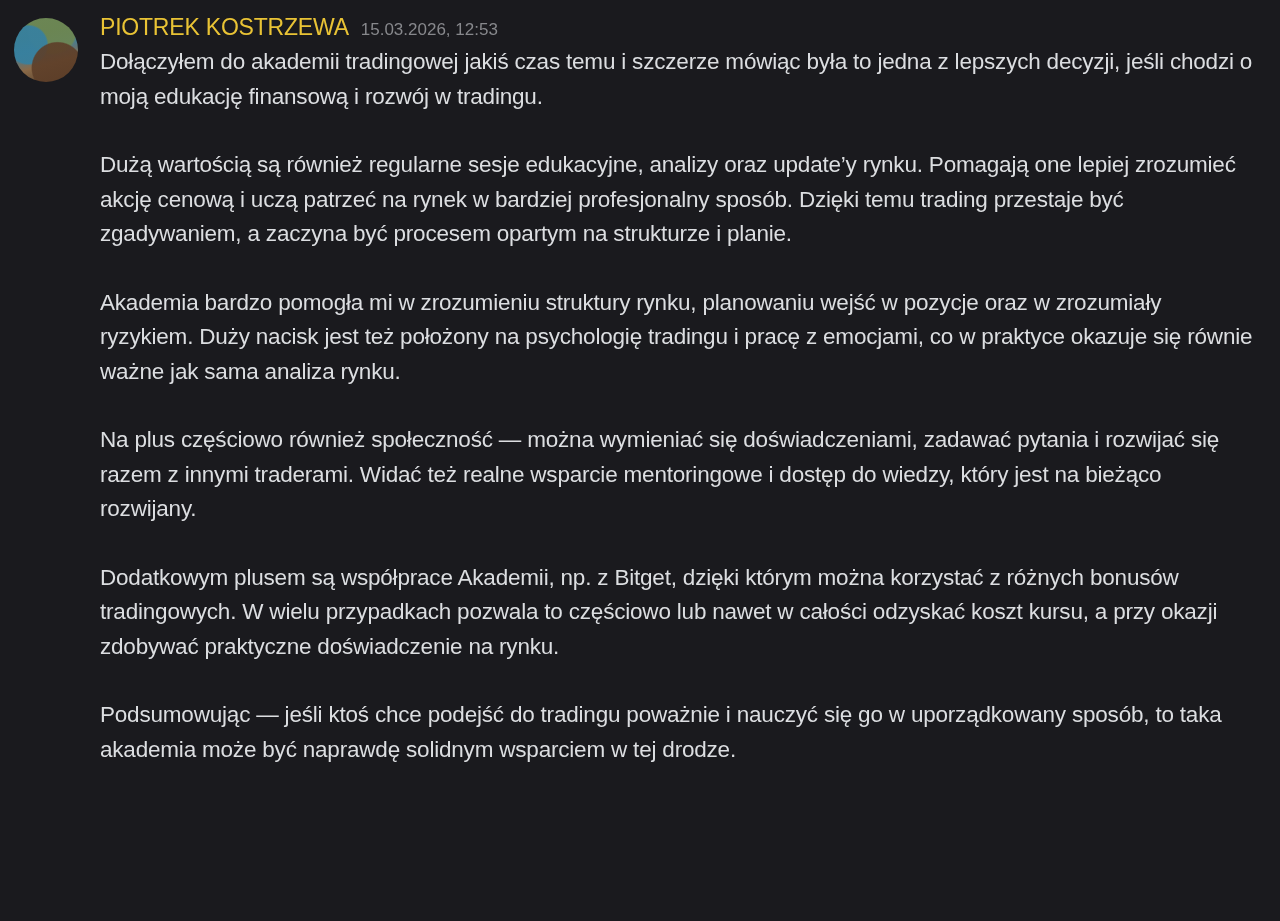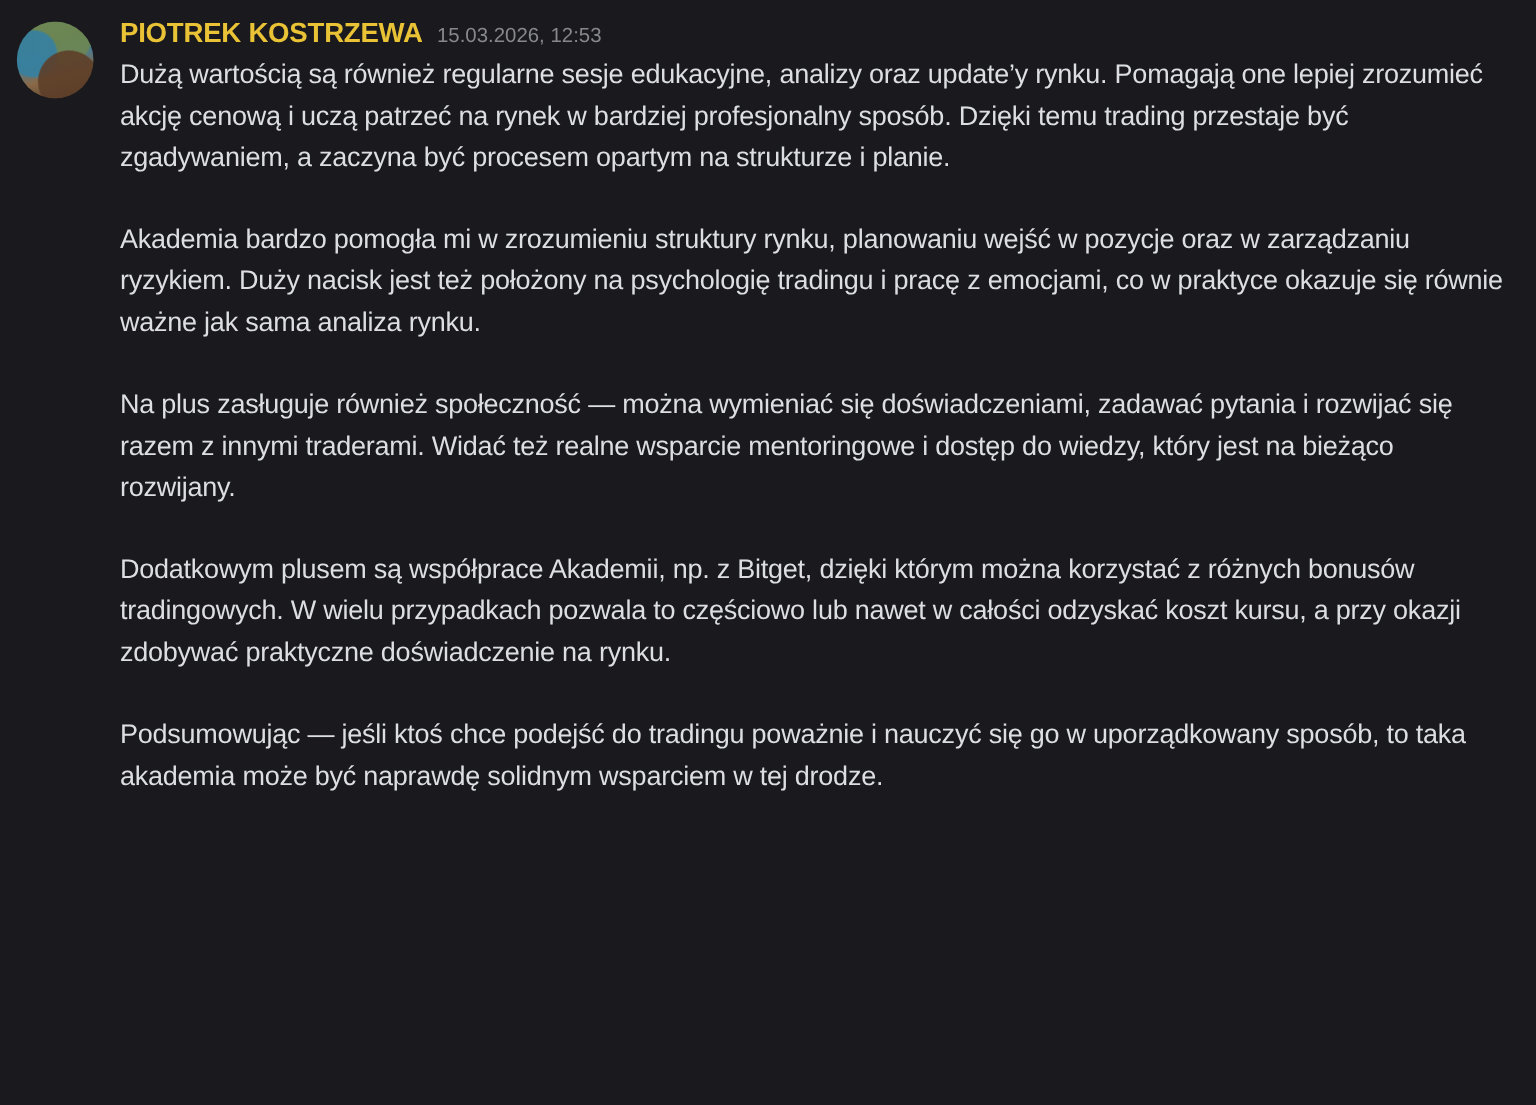--- a/index.html
+++ b/index.html
@@ -43,21 +43,21 @@
   }
   .header {
     display: flex;
     align-items: baseline;
     margin-top: 0;
     margin-bottom: 4px;
   }
   .username {
     color: #e9c335;
     font-size: 23px;
-    font-weight: 700;
+    font-weight: 400;
     letter-spacing: -0.2px;
     cursor: pointer;
   }
   .timestamp {
     color: #87888c;
     font-size: 17px;
     font-weight: 400;
     margin-left: 12px;
     text-align: right;
   }
@@ -78,21 +78,22 @@
 
 <div class="chat-area">
   <div class="message">
     <div class="avatar"></div>
     <div class="content">
       <div class="header">
         <span class="username">PIOTREK KOSTRZEWA</span>
         <span class="timestamp">15.03.2026, 12:53</span>
       </div>
       <div class="body">
+        <p>Dołączyłem do akademii tradingowej jakiś czas temu i szczerze mówiąc była to jedna z lepszych decyzji, jeśli chodzi o moją edukację finansową i rozwój w tradingu.</p>
         <p>Dużą wartością są również regularne sesje edukacyjne, analizy oraz update’y rynku. Pomagają one lepiej zrozumieć akcję cenową i uczą patrzeć na rynek w bardziej profesjonalny sposób. Dzięki temu trading przestaje być zgadywaniem, a zaczyna być procesem opartym na strukturze i planie.</p>
-        <p>Akademia bardzo pomogła mi w zrozumieniu struktury rynku, planowaniu wejść w pozycje oraz w zarządzaniu ryzykiem. Duży nacisk jest też położony na psychologię tradingu i pracę z emocjami, co w praktyce okazuje się równie ważne jak sama analiza rynku.</p>
-        <p>Na plus zasługuje również społeczność — można wymieniać się doświadczeniami, zadawać pytania i rozwijać się razem z innymi traderami. Widać też realne wsparcie mentoringowe i dostęp do wiedzy, który jest na bieżąco rozwijany.</p>
+        <p>Akademia bardzo pomogła mi w zrozumieniu struktury rynku, planowaniu wejść w pozycje oraz w zrozumiały ryzykiem. Duży nacisk jest też położony na psychologię tradingu i pracę z emocjami, co w praktyce okazuje się równie ważne jak sama analiza rynku.</p>
+        <p>Na plus częściowo również społeczność — można wymieniać się doświadczeniami, zadawać pytania i rozwijać się razem z innymi traderami. Widać też realne wsparcie mentoringowe i dostęp do wiedzy, który jest na bieżąco rozwijany.</p>
         <p>Dodatkowym plusem są współprace Akademii, np. z Bitget, dzięki którym można korzystać z różnych bonusów tradingowych. W wielu przypadkach pozwala to częściowo lub nawet w całości odzyskać koszt kursu, a przy okazji zdobywać praktyczne doświadczenie na rynku.</p>
         <p>Podsumowując — jeśli ktoś chce podejść do tradingu poważnie i nauczyć się go w uporządkowany sposób, to taka akademia może być naprawdę solidnym wsparciem w tej drodze.</p>
       </div>
     </div>
   </div>
 </div>
 
 </body></html>

